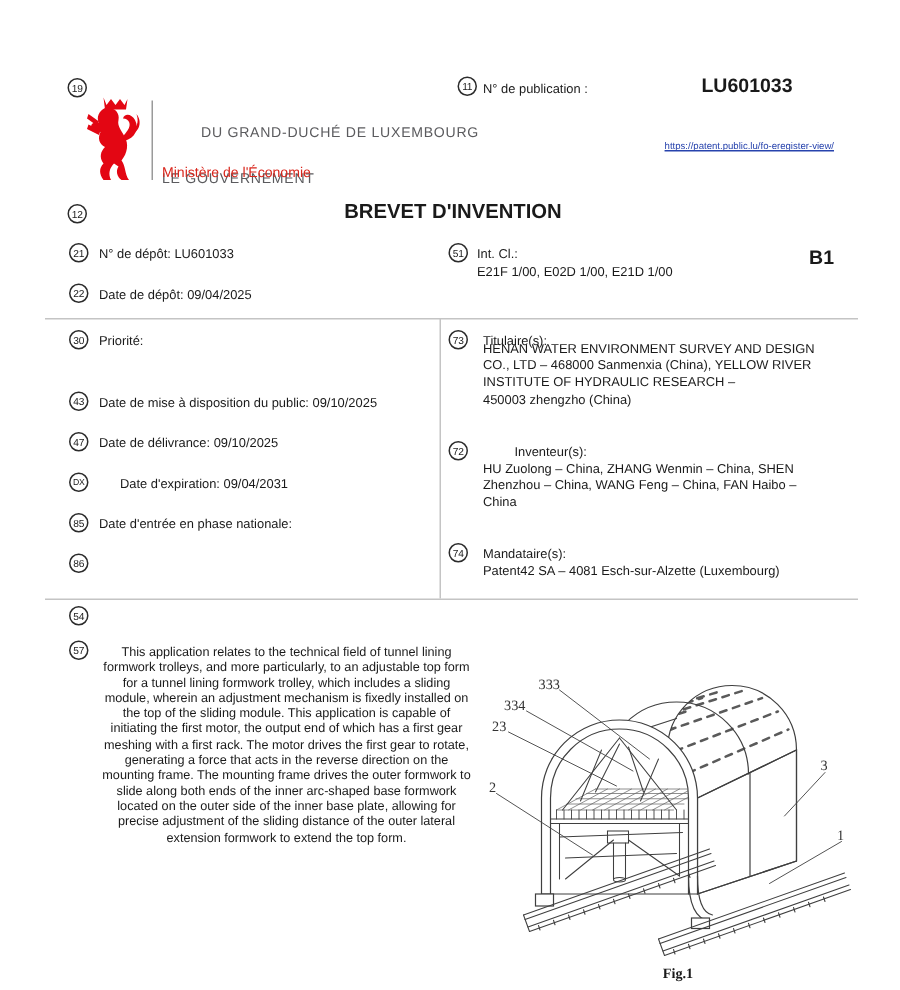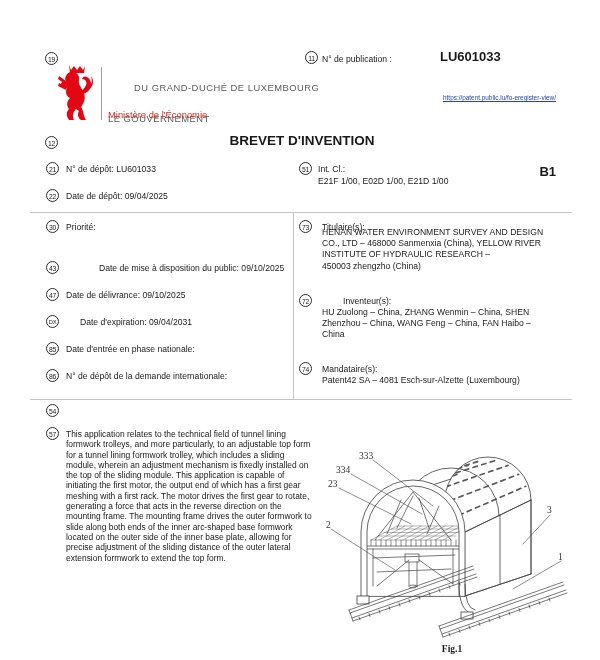--- a/index.html
+++ b/index.html
@@ -15,23 +15,23 @@
     font-weight:400;letter-spacing:-0.2px;background:#fff;
   }
   .t{position:absolute;font-size:8.6px;line-height:11px;white-space:nowrap;}
   .block{position:absolute;font-size:8.6px;line-height:11.2px;white-space:pre-line;}
   .gov{font-size:9.4px;letter-spacing:0.5px;color:#5b5b5e;}
   .red{color:#d9261c;}
   .bold{font-weight:bold;margin-top:30px;}
   .hline{position:absolute;height:1px;background:#c4c4c4;}
   .vline{position:absolute;width:1px;background:#c4c4c4;}
   .link{font-size:6.4px;color:#2743ad;text-decoration:underline;}
-  .pubnum{font-size:13px;font-weight:bold;text-align:left;}
+  .pubnum{font-size:13px;font-weight:bold;text-align:center;}
   .doctype{font-size:13.5px;font-weight:bold;text-align:center;width:604px;left:0;}
-  .abstract{width:250px;font-size:8.45px;line-height:10.3px;text-align:left;white-space:normal;}
+  .abstract{width:250px;font-size:8.45px;line-height:10.3px;text-align:center;white-space:normal;}
   .title54{font-size:8.7px;font-weight:bold;letter-spacing:0.1px;}
   svg text{font-family:"Liberation Serif",serif;}
 </style>
 </head>
 <body>
 
 <div class="page">
 
   <span class="inid" style="left:45px;top:52px;">19</span>
 
@@ -70,33 +70,32 @@
   <div class="t" style="left:66px;top:191px;">Date de dépôt: 09/04/2025</div>
 
   <div class="hline" style="left:30px;top:212px;width:542px;"></div>
   <div class="vline" style="left:293px;top:212px;height:187px;"></div>
   <div class="hline" style="left:30px;top:399px;width:542px;"></div>
 
   <span class="inid" style="left:46px;top:220px;">30</span>
   <div class="t" style="left:66px;top:222px;">Priorité:</div>
 
   <span class="inid" style="left:46px;top:261px;">43</span>
-  <div class="t" style="left:66px;top:263px;margin-left:33px;">Date de mise à disposition du public: 09/10/2025</div>
+  <div class="t" style="left:66px;top:263px;">Date de mise à disposition du public: 09/10/2025</div>
 
   <span class="inid" style="left:46px;top:288px;">47</span>
   <div class="t" style="left:66px;top:290px;">Date de délivrance: 09/10/2025</div>
 
   <span class="inid" style="left:46px;top:315px;font-size:5.8px;">DX</span>
   <div class="t" style="left:80px;top:317px;">Date d'expiration: 09/04/2031</div>
 
   <span class="inid" style="left:46px;top:342px;">85</span>
   <div class="t" style="left:66px;top:344px;">Date d'entrée en phase nationale:</div>
 
   <span class="inid" style="left:46px;top:369px;">86</span>
-  <div class="t" style="left:66px;top:371px;">N° de dépôt de la demande internationale:</div>
 
   <span class="inid" style="left:299px;top:220px;">73</span>
   <div class="t" style="left:322px;top:222px;">Titulaire(s):</div>
   <div class="block" style="left:322px;top:227px;width:246px;">HENAN WATER ENVIRONMENT SURVEY AND DESIGN
 CO., LTD – 468000 Sanmenxia (China), YELLOW RIVER
 INSTITUTE OF HYDRAULIC RESEARCH –
 450003 zhengzho (China)</div>
 
   <span class="inid" style="left:299px;top:294px;">72</span>
   <div class="t" style="left:322px;top:296px;margin-left:21px;">Inventeur(s):</div>

